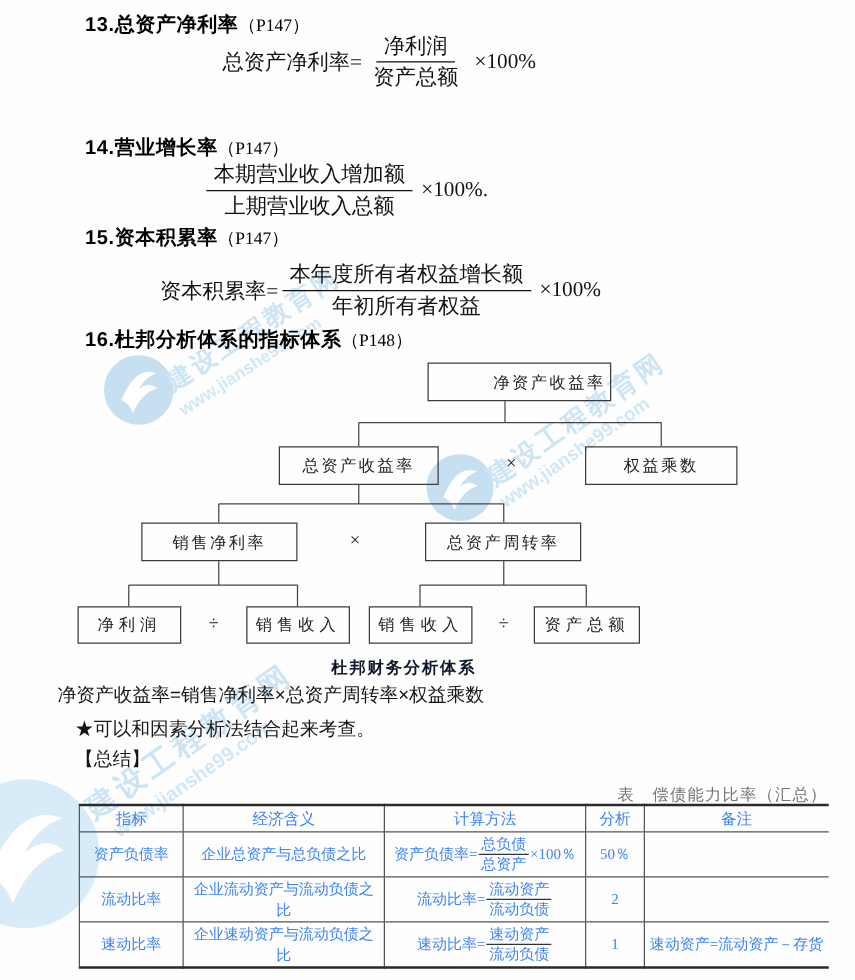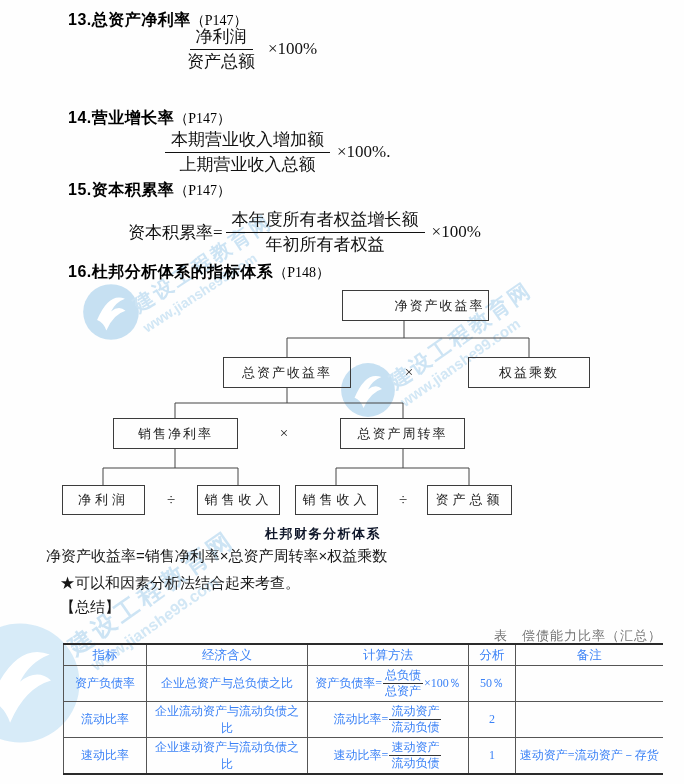--- a/index.html
+++ b/index.html
@@ -94,20 +94,21 @@
     <circle cx="50" cy="50" r="48" fill="#d7ebf8"></circle>
     <path d="M26 64 Q46 16 74 27 Q58 33 50 49 Q64 38 75 48 Q54 54 42 82 Q37 68 26 64 Z" fill="#ffffff"></path>
   </svg>
   <span class="wm-text" style="left:62px;top:636px;font-size:24px;letter-spacing:4px;transform:rotate(-35deg);">建设工程教育网</span>
   <span class="wm-text wm-url" style="left:88px;top:660px;font-size:16px;transform:rotate(-35deg);">www.jianshe99.com</span>
 
   <div class="heading" style="left:24px;top:10px;">
     <span>13.总资产净利率</span><span class="ref">（P147）</span>
   </div>
   <div class="formula" style="left:178px;top:26px;height:46px;">
+    <span>总资产净利率=</span>
     <span class="frac">
       <span class="num">净利润</span>
       <span class="den">资产总额</span>
     </span>
     <span class="suffix">×100%</span>
   </div>
 
   <div class="heading" style="left:24px;top:108px;">
     <span>14.营业增长率</span><span class="ref">（P147）</span>
   </div>

